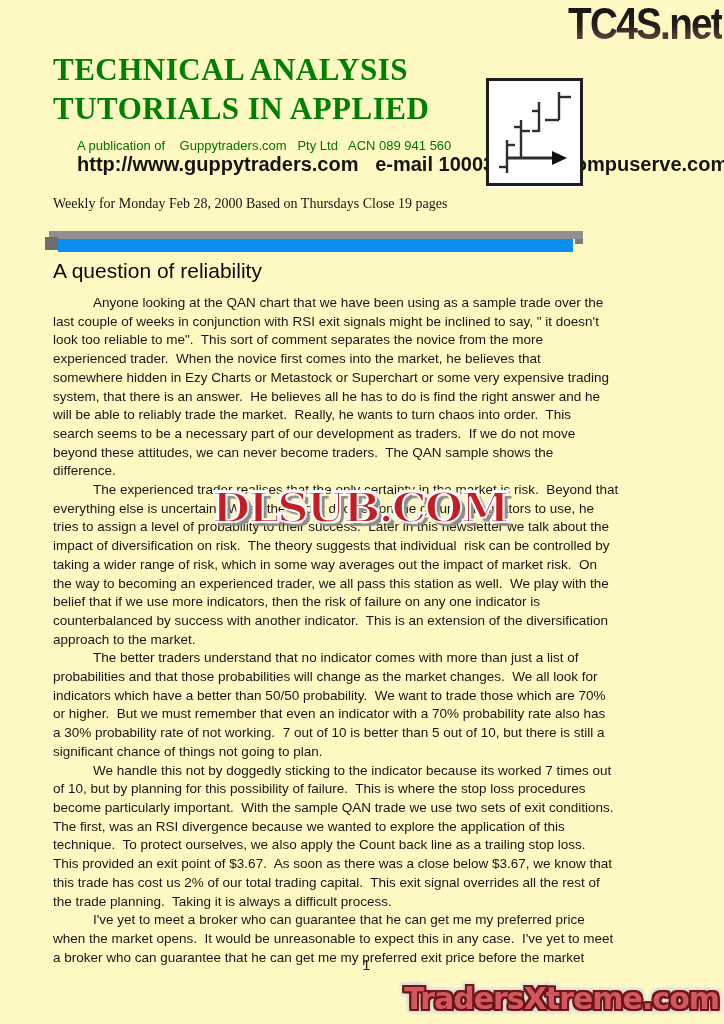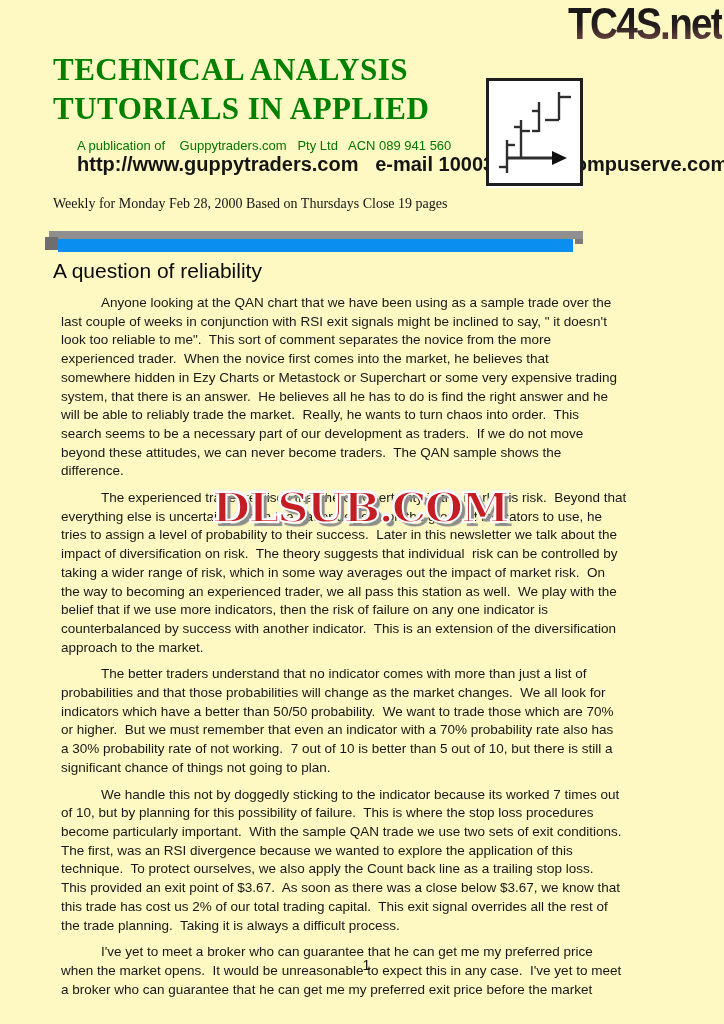--- a/index.html
+++ b/index.html
@@ -46,21 +46,21 @@
   .bar-gray-end{position:absolute;left:530px;top:8px;width:8px;height:5px;background:#7a7a7a;}
   .bar-notch{position:absolute;left:0px;top:6px;width:13px;height:13px;background:#6e6e6e;}
   .bar-blue{position:absolute;left:13px;top:8px;width:515px;height:13px;background:#0a8ef0;}
   
   .article{position:absolute;left:53px;top:258px;width:627px;}
   .article h1{
     margin:0 0 10px 0;font-size:21px;line-height:26px;font-weight:normal;
     color:#0a0a0a;letter-spacing:0px;
   }
   .article p{
-    margin:8px;font-size:13.5px;line-height:18.7px;white-space:pre-wrap;
+    margin:0;font-size:13.5px;line-height:18.7px;white-space:pre-wrap;
     text-indent:40px;color:#171717;
   }
   
   .dlsub{
     position:absolute;left:212px;top:484px;
     font-family:"DejaVu Serif",serif;font-weight:900;
     font-size:44px;line-height:52px;letter-spacing:-2px;
     color:#c41e24;
     -webkit-text-stroke:2px #ffffff;
     text-shadow:4px 5px 1px #8d8d8d,-2px -2px 0 #f2f2f2,2px -2px 0 #f2f2f2;
@@ -177,14 +177,15 @@
 the trade planning.  Taking it is always a difficult process.</p>
     <p>I've yet to meet a broker who can guarantee that he can get me my preferred price
 when the market opens.  It would be unreasonable to expect this in any case.  I've yet to meet
 a broker who can guarantee that he can get me my preferred exit price before the market</p>
   </div>
 
   <div class="dlsub">DLSUB.COM</div>
 
   <div class="pagenum">1</div>
 
+  <div class="txtreme">TradersXtreme.com</div>
 
 </div>
 
 </body></html>

